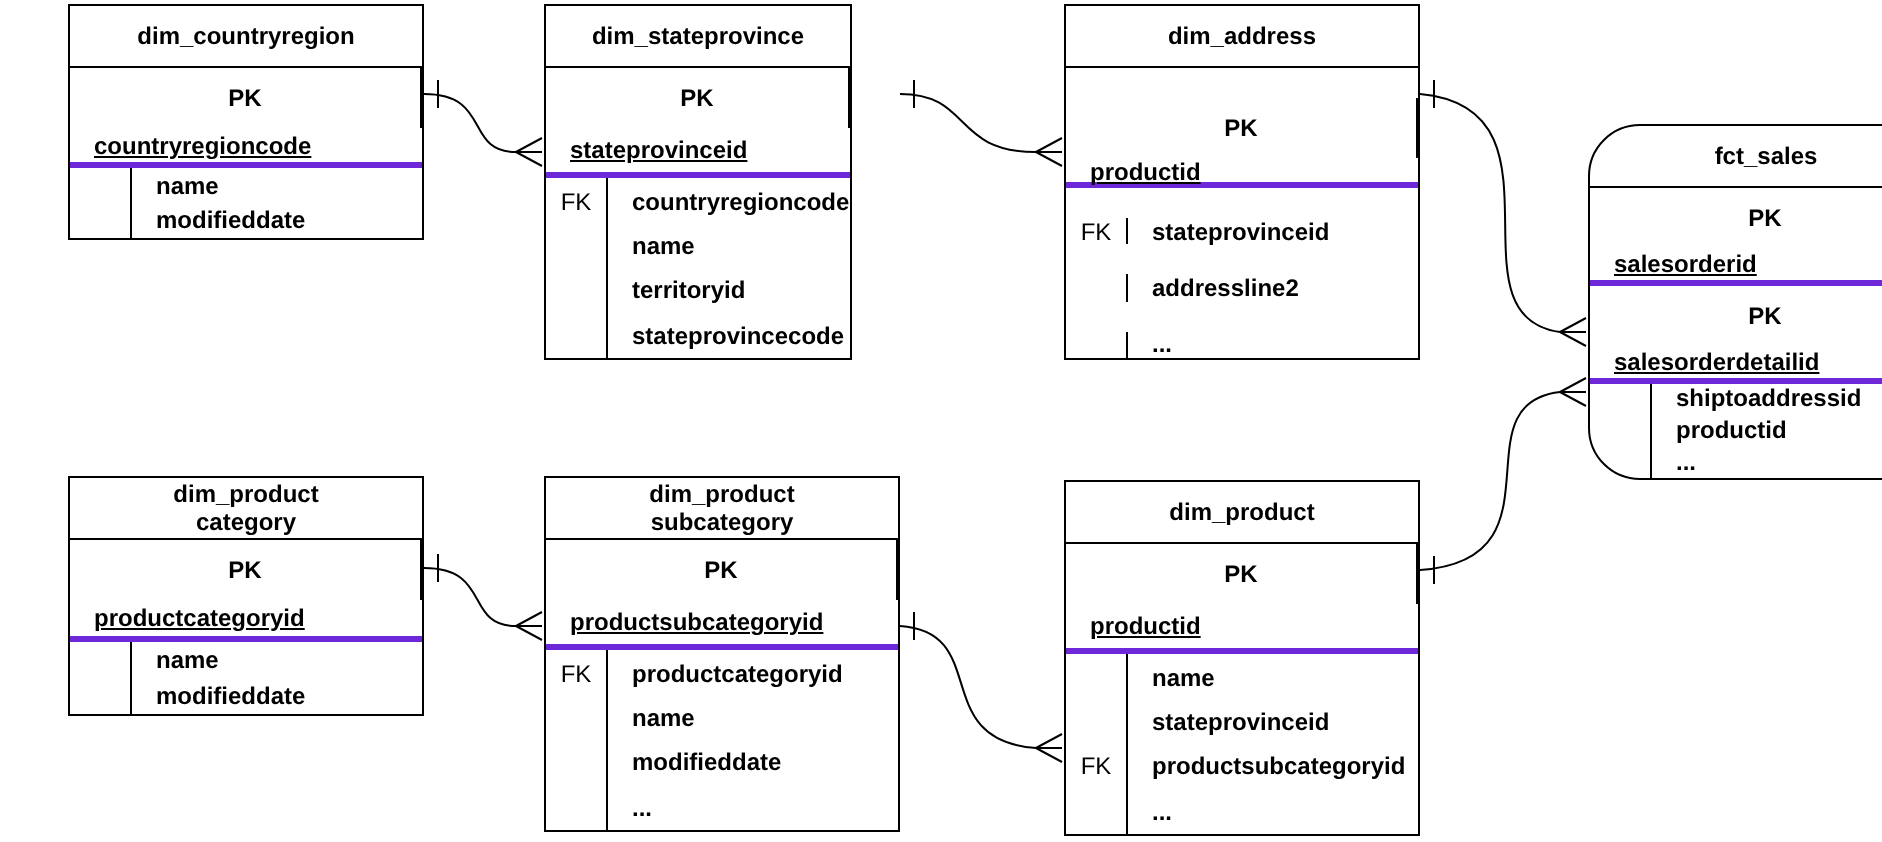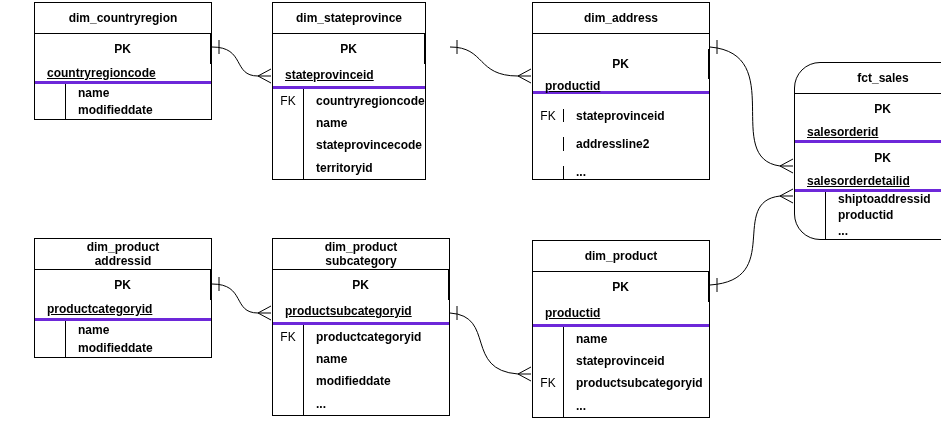--- a/index.html
+++ b/index.html
@@ -108,26 +108,26 @@
         <div class="t-row">
           <div class="key-cell">FK</div>
           <div class="field-cell">countryregioncode</div>
         </div>
         <div class="t-row">
           <div class="key-cell"></div>
           <div class="field-cell">name</div>
         </div>
         <div class="t-row">
           <div class="key-cell"></div>
+          <div class="field-cell">territoryid</div>
+        </div>
+        <div class="t-row">
+          <div class="key-cell"></div>
           <div class="field-cell">stateprovincecode</div>
         </div>
-        <div class="t-row">
-          <div class="key-cell"></div>
-          <div class="field-cell">territoryid</div>
-        </div>
       </div>
       <div class="er-table" style="left: 500px; top: 2px; width: 178px; height: 178px; gap: 15px;">
         <div class="t-header">
           <span>dim_address</span>
         </div>
         <div class="t-row sep">
           <div class="key-cell pk-key">PK</div>
           <div class="field-cell pk-field">productid</div>
         </div>
         <div class="t-row">
@@ -164,21 +164,21 @@
           <div class="field-cell">productid</div>
         </div>
         <div class="t-row">
           <div class="key-cell"></div>
           <div class="field-cell">...</div>
         </div>
       </div>
       <div class="er-table" style="left: 2px; top: 238px; width: 178px; height: 120px;">
         <div class="t-header">
           <span>dim_product</span>
-          <span>addressid</span>
+          <span>category</span>
         </div>
         <div class="t-row sep">
           <div class="key-cell pk-key">PK</div>
           <div class="field-cell pk-field">productcategoryid</div>
         </div>
         <div class="t-row">
           <div class="key-cell"></div>
           <div class="field-cell">name</div>
         </div>
         <div class="t-row">

